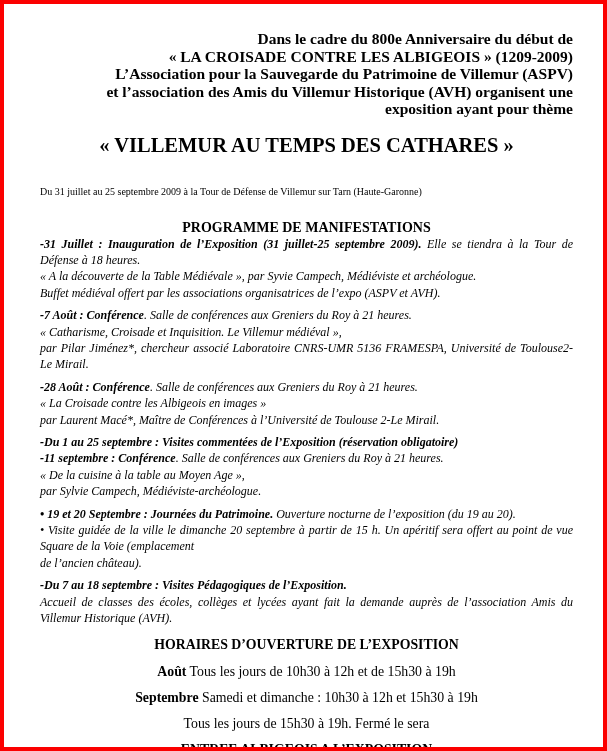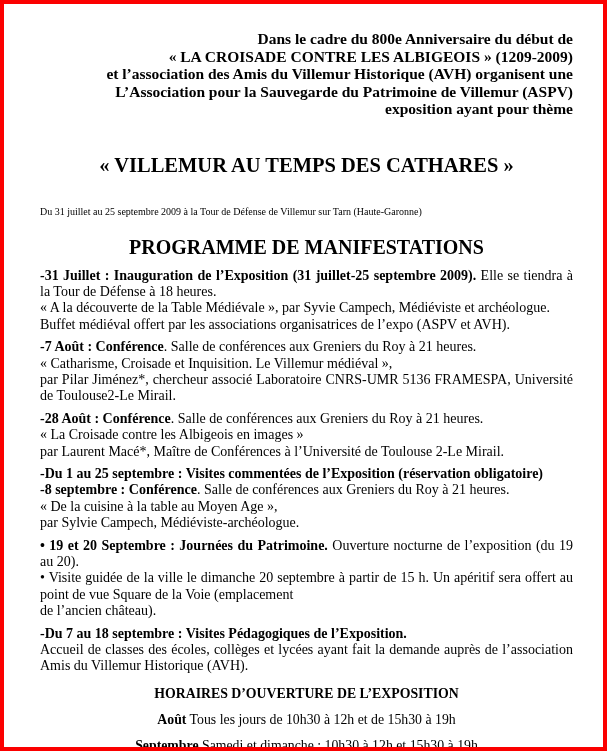--- a/index.html
+++ b/index.html
@@ -19,60 +19,61 @@
     text-align: right;
     font-weight: bold;
     font-size: 15.5px;
     line-height: 17.5px;
   }
   .main-title {
     text-align: center;
     font-weight: bold;
     font-size: 20.5px;
     line-height: 23px;
-    margin-top: 36px;
+    margin-top: 16px;
   }
   .date-line {
     font-size: 10px;
     line-height: 25px;
     margin-top: 22px;
   }
   .program-heading {
     text-align: center;
     font-weight: bold;
-    font-size: 20px;
+    font-size: 14px;
     line-height: 17px;
     margin-top: 15px;
   }
   .events {
-    margin-top: 12px;
-    font-size: 14px;
+    margin-top: 0;
+    font-size: 12px;
     line-height: 16.4px;
+    font-style: italic;
   }
   .events p { margin: 0; text-align: justify; }
   .event { margin-bottom: 6px; }
   .footer {
     text-align: center;
     font-size: 13.8px;
     line-height: 15.2px;
     margin-top: 6px;
   }
   .footer p { margin: 11px; }
   b { font-weight: bold; }
 </style>
 </head>
 <body>
 
 <div class="page">
 
   <div class="header">
     <div>Dans le cadre du 800e Anniversaire du début de</div>
     <div>« LA CROISADE CONTRE LES ALBIGEOIS » (1209-2009)</div>
+    <div>L’Association pour la Sauvegarde du Patrimoine de Villemur (ASPV)</div>
     <div>et l’association des Amis du Villemur Historique (AVH) organisent une</div>
-    <div>L’Association pour la Sauvegarde du Patrimoine de Villemur (ASPV)</div>
     <div>exposition ayant pour thème</div>
   </div>
 
   <div class="main-title">« VILLEMUR AU TEMPS DES CATHARES »</div>
 
   <div class="date-line">Du 31 juillet au 25 septembre 2009 à la Tour de Défense de Villemur sur Tarn (Haute-Garonne)</div>
 
   <div class="program-heading">PROGRAMME DE MANIFESTATIONS</div>
 
   <div class="events">
@@ -90,21 +91,21 @@
     </div>
 
     <div class="event">
       <p><b>-28 Août : Conférence</b><span>. Salle de conférences aux Greniers du Roy à 21 heures.</span></p>
       <p><b></b><span>« La Croisade contre les Albigeois en images »</span></p>
       <p><b></b><span>par Laurent Macé*, Maître de Conférences à l’Université de Toulouse 2-Le Mirail.</span></p>
     </div>
 
     <div class="event">
       <p><b>-Du 1 au 25 septembre : Visites commentées de l’Exposition (réservation obligatoire)</b><span></span></p>
-      <p><b>-8 septembre : Conférence</b><span>. Salle de conférences aux Greniers du Roy à 21 heures.</span></p>
+      <p><b>-11 septembre : Conférence</b><span>. Salle de conférences aux Greniers du Roy à 21 heures.</span></p>
       <p><b></b><span>« De la cuisine à la table au Moyen Age »,</span></p>
       <p><b></b><span>par Sylvie Campech, Médiéviste-archéologue.</span></p>
     </div>
 
     <div class="event">
       <p><b>• 19 et 20 Septembre : Journées du Patrimoine.</b><span> Ouverture nocturne de l’exposition (du 19 au 20).</span></p>
       <p><b></b><span>• Visite guidée de la ville le dimanche 20 septembre à partir de 15 h. Un apéritif sera offert au point de vue Square de la Voie (emplacement</span></p>
       <p><b></b><span>de l’ancien château).</span></p>
     </div>
 

